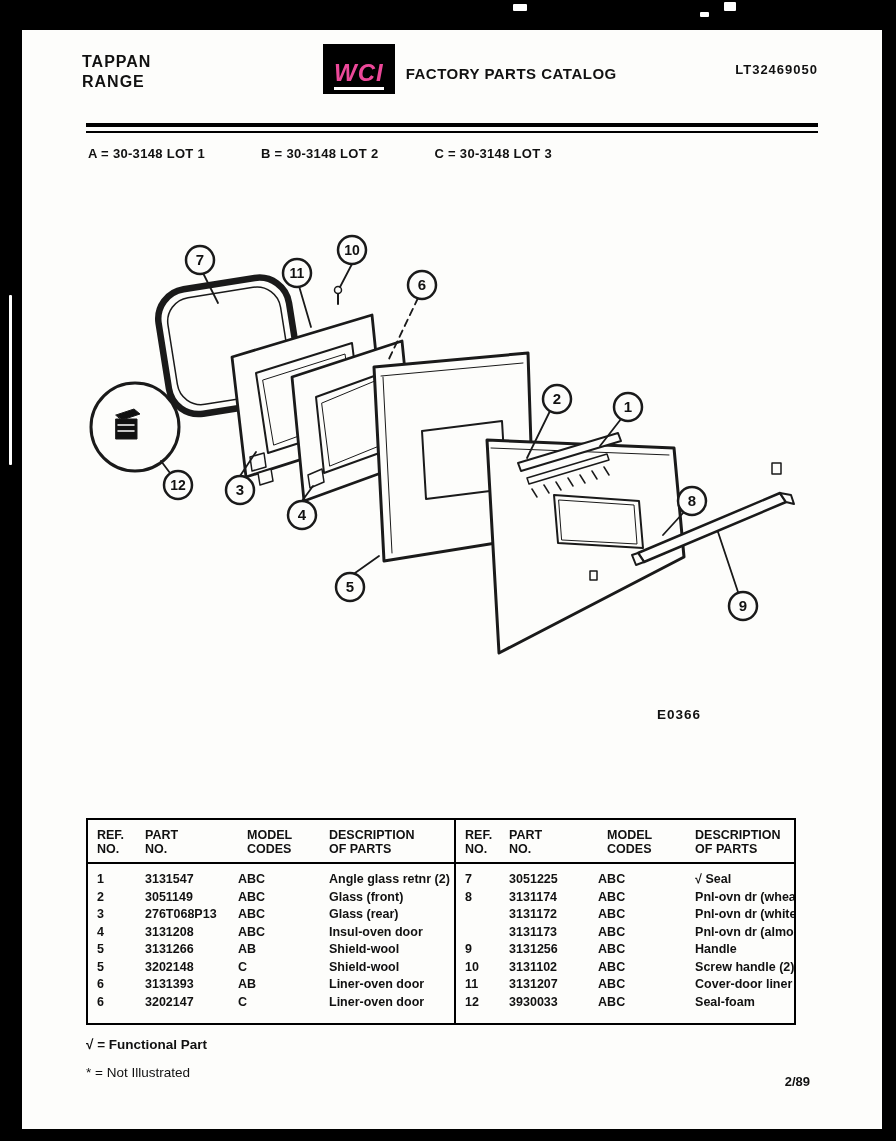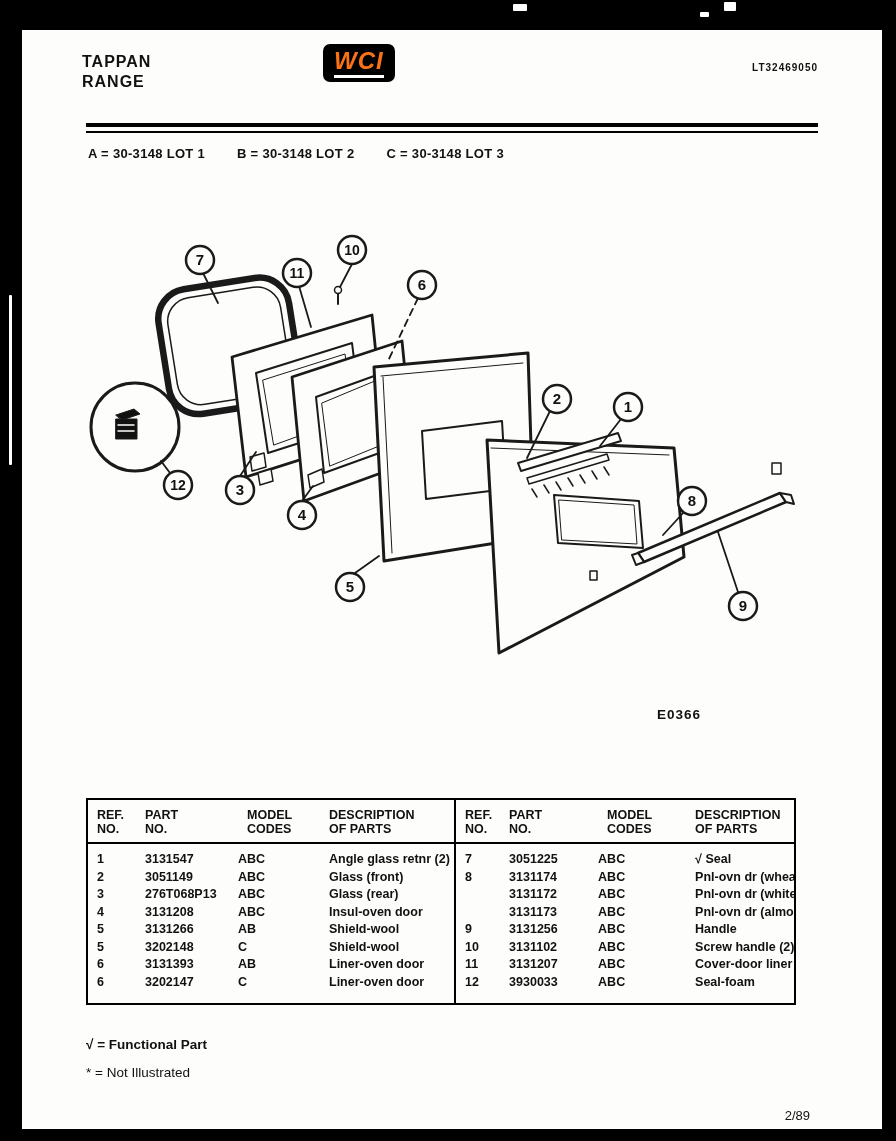--- a/index.html
+++ b/index.html
@@ -9,71 +9,72 @@
   }
   .artifact{position:absolute;background:#fff;border-radius:1px;}
   .page{
     position:absolute;top:30px;left:22px;right:14px;bottom:12px;
     background:#fdfdfb;
   }
   
   .brand{position:absolute;left:60px;top:22px;font-weight:bold;font-size:16px;
          line-height:20px;letter-spacing:1px;}
   .logo-row{position:absolute;left:301px;top:14px;display:flex;align-items:center;gap:11px;}
-  .logo-box{background:#000;color:#f97316;border-radius:7px;padding:3px 11px 7px 11px;}
+  .logo-box{background:#000;color:#ec4899;border-radius:0;padding:15px 11px 7px 11px;}
   .logo-text{font-style:italic;font-weight:bold;font-size:24px;letter-spacing:1px;
              border-bottom:3px solid #fff;padding-bottom:1px;}
   .catalog-title{font-weight:bold;font-size:15px;letter-spacing:0.5px;padding-top:8px;}
-  .doc-number{position:absolute;right:64px;top:32px;font-weight:bold;font-size:10px;letter-spacing:1px;}
+  .doc-number{position:absolute;right:64px;top:32px;font-weight:bold;font-size:13px;letter-spacing:1px;}
   .rule1{position:absolute;left:64px;right:64px;top:93px;border-top:4px solid #000;}
   .rule2{position:absolute;left:64px;right:64px;top:101px;border-top:2px solid #000;}
-  .lots{position:absolute;left:66px;top:116px;display:flex;gap:32px;font-weight:bold;font-size:13px;letter-spacing:0.3px;}
+  .lots{position:absolute;left:66px;top:116px;display:flex;gap:56px;font-weight:bold;font-size:13px;letter-spacing:0.3px;}
   
   .diagram{position:absolute;left:28px;top:175px;}
   .diagram text{font-family:"Liberation Sans",sans-serif;font-weight:bold;}
   
   .parts-table{
-    position:absolute;left:64px;top:768px;width:706px;
+    position:absolute;left:64px;top:788px;width:706px;
     border:2.5px solid #000;display:flex;background:#fdfdfb;
     font-size:12.5px;font-weight:bold;
   }
   .half{padding:8px 0 12px 0;}
   .half.left{width:52%;}
   .half.right{width:48%;border-left:2px solid #000;}
   .grid{display:grid;}
   .half.left .grid{grid-template-columns:48px 102px 82px 1fr;}
   .half.right .grid{grid-template-columns:44px 98px 88px 1fr;}
   .thead{padding-bottom:6px;border-bottom:2px solid #000;margin-bottom:7px;}
   .hcell{padding-left:9px;line-height:14px;white-space:nowrap;}
   .trow{line-height:17.5px;}
   .cell{padding-left:9px;white-space:nowrap;overflow:hidden;}
   .c-codes{text-align:left;padding-left:0;}
   
   .note1{position:absolute;left:64px;top:1007px;font-weight:bold;font-size:13.5px;text-align:center;}
   .note2{position:absolute;left:64px;top:1035px;font-weight:normal;font-size:13.5px;}
   .page-num{position:absolute;left:0;right:0;top:1040px;text-align:center;font-weight:bold;font-size:15px;}
-  .date{position:absolute;right:72px;top:1044px;font-weight:normal;font-size:13px;margin-top:34px;}
+  .date{position:absolute;right:72px;top:1044px;font-weight:bold;font-size:13px;}
 </style>
 </head>
 <body>
 
 <div class="artifact" style="left:513px;top:4px;width:14px;height:7px;"></div>
 <div class="artifact" style="left:700px;top:12px;width:9px;height:5px;"></div>
 <div class="artifact" style="left:724px;top:2px;width:12px;height:9px;"></div>
 <div class="artifact" style="left:9px;top:295px;width:3px;height:170px;"></div>
 
 <div class="page">
 
   <div class="brand">
     <div>TAPPAN</div>
     <div>RANGE</div>
   </div>
 
   <div class="logo-row">
     <span class="logo-box"><span class="logo-text">WCI</span></span>
+    <span class="catalog-title">FACTORY PARTS CATALOG</span>
   </div>
 
   <div class="doc-number">LT32469050</div>
 
   <div class="rule1"></div>
   <div class="rule2"></div>
 
   <div class="lots">
     <span>A = 30-3148 LOT 1</span>
     <span>B = 30-3148 LOT 2</span>

